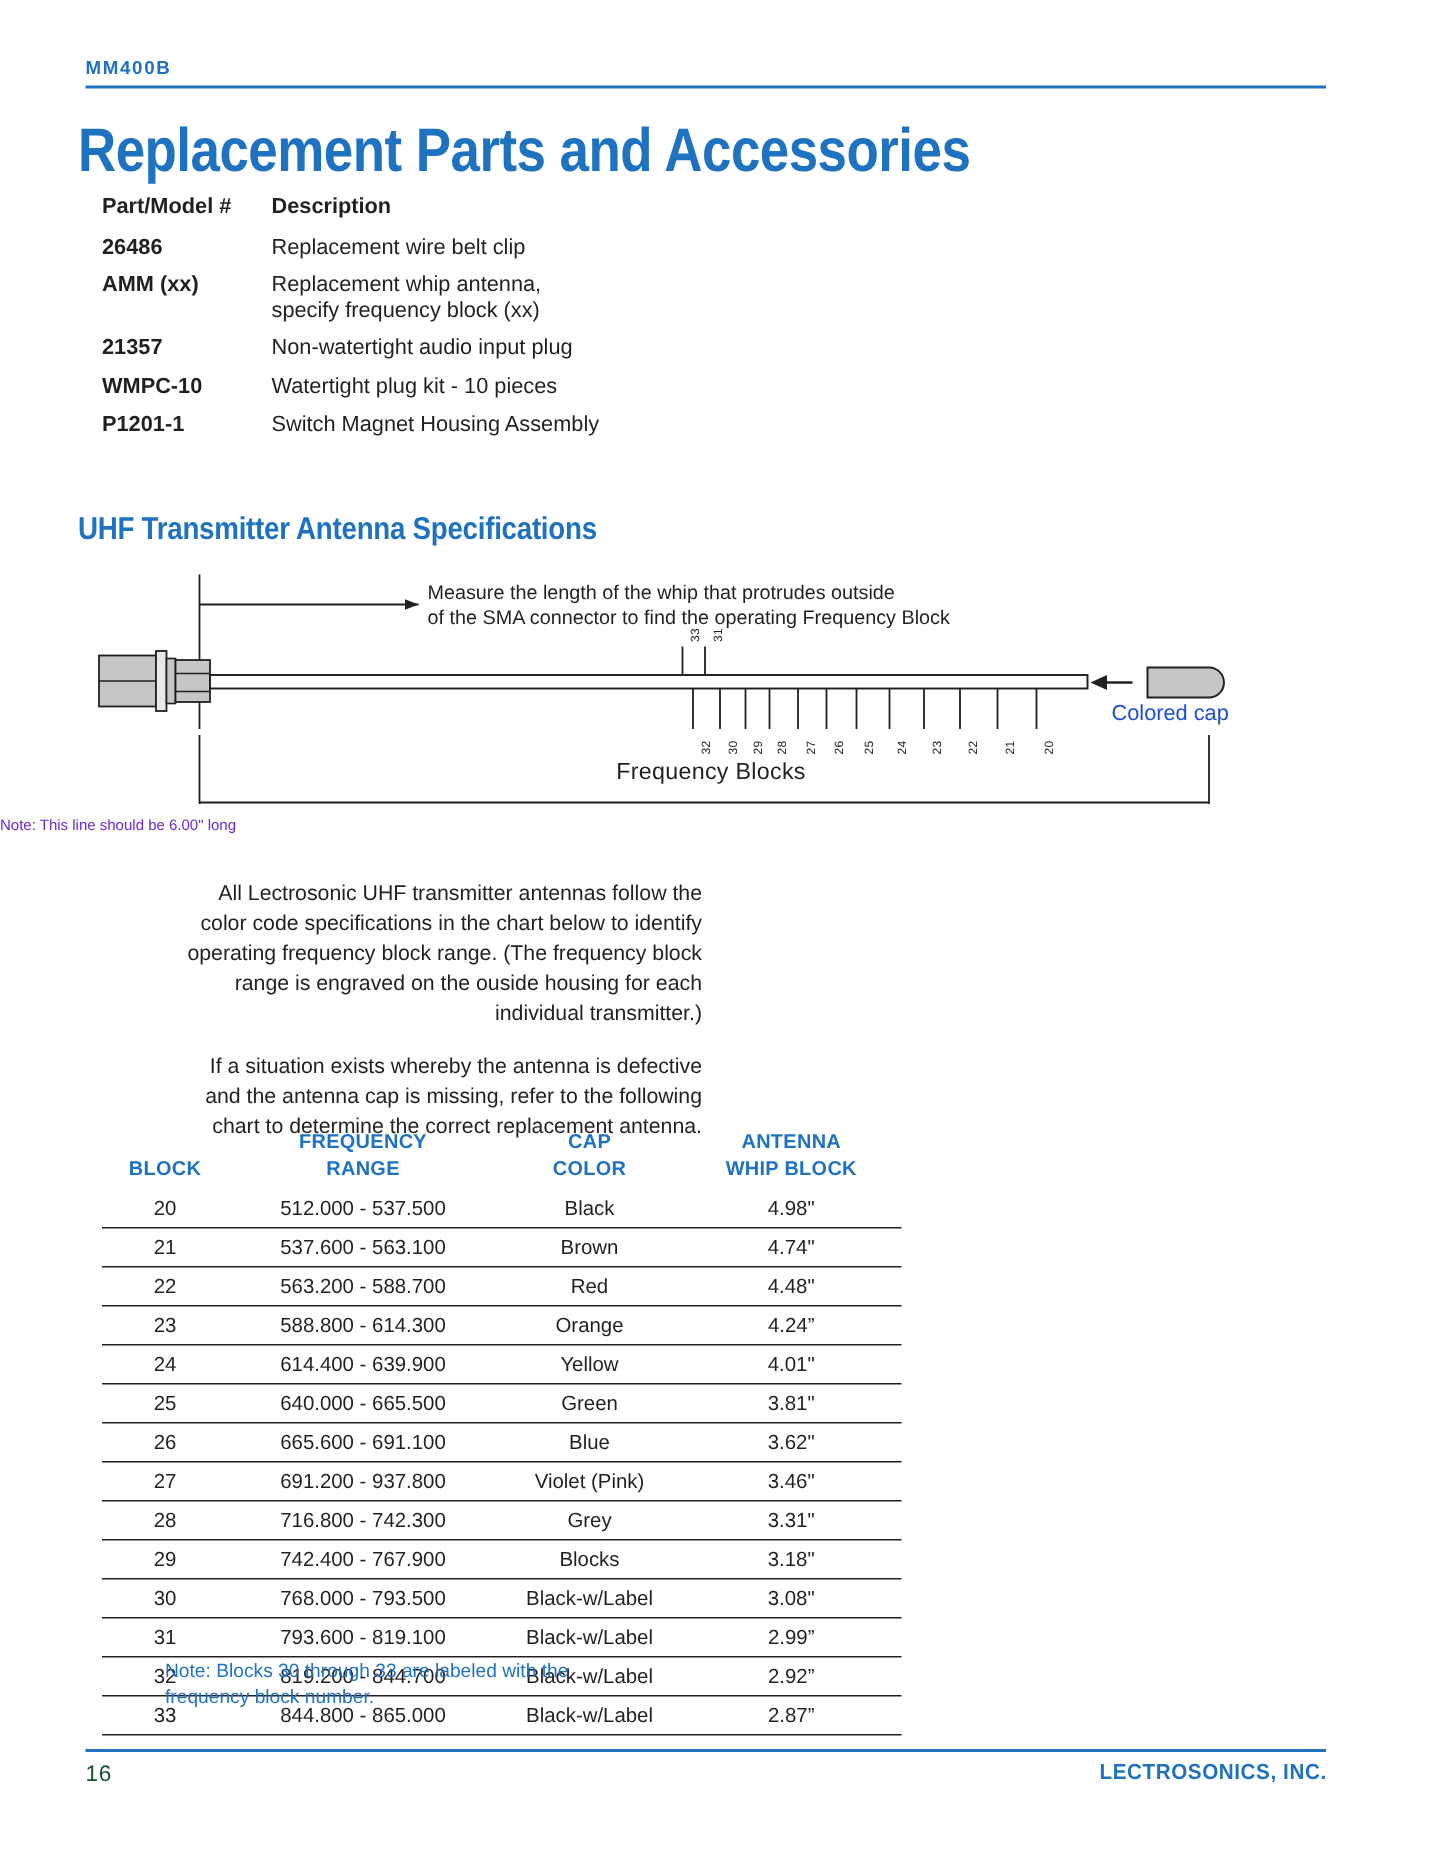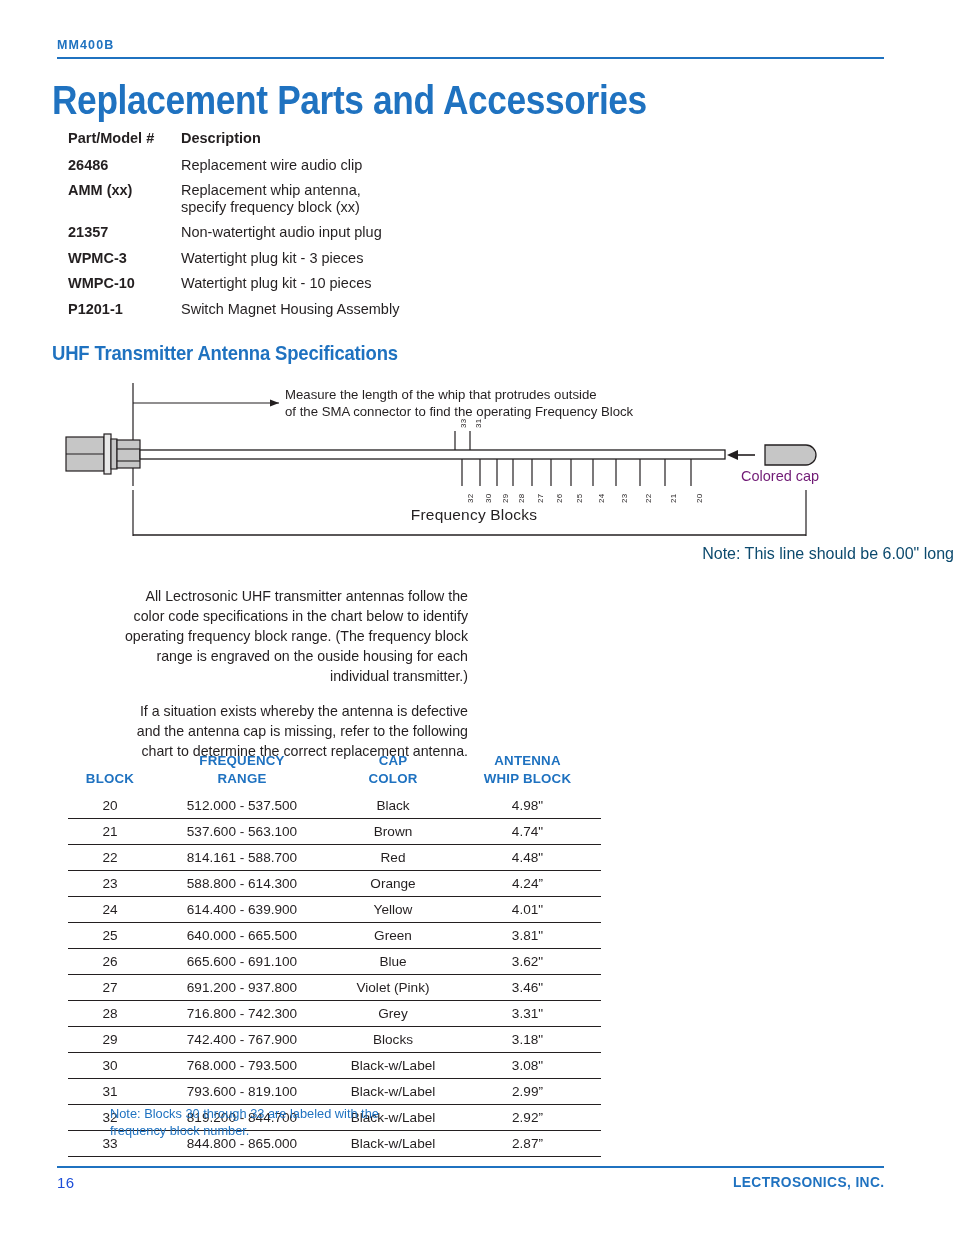--- a/index.html
+++ b/index.html
@@ -107,42 +107,42 @@
     font-size: 13.2px;
     line-height: 17px;
     white-space: pre-line;
     color: #231f20;
   }
   .cap-label {
     position: absolute;
     left: 741px;
     top: 90px;
     font-size: 14.5px;
-    color: #701a75;
+    color: #1d4ed8;
     white-space: nowrap;
   }
   .freq-blocks-label {
     position: absolute;
     left: 0;
     top: 128px;
     width: 954px;
     text-align: center;
     font-size: 15.5px;
     color: #231f20;
     letter-spacing: 0.2px;
   }
   .freq-blocks-label span { margin-left: -6px; text-align: center; }
   .note-line {
     position: absolute;
     left: 0;
     top: 167px;
     width: 954px;
-    text-align: right;
-    font-size: 16px;
-    color: #0c4a6e;
+    text-align: left;
+    font-size: 10px;
+    color: #6d28d9;
   }
   .tick-num {
     position: absolute;
     font-size: 8px;
     color: #231f20;
     transform: rotate(-90deg);
     transform-origin: left top;
     white-space: nowrap;
     letter-spacing: 0.3px;
   }
@@ -208,21 +208,21 @@
     top: 1166px;
     width: 827px;
     height: 2px;
     background: #1f72c0;
   }
   .page-number {
     position: absolute;
     left: 57px;
     top: 1174px;
     font-size: 15px;
-    color: #1d4ed8;
+    color: #14532d;
     letter-spacing: 0.5px;
   }
   .company-name {
     position: absolute;
     right: 70px;
     top: 1174px;
     font-size: 14.5px;
     font-weight: bold;
     color: #1f72c0;
     letter-spacing: 0.4px;
@@ -244,34 +244,30 @@
   <div class="page-title">Replacement Parts and Accessories</div>
 
   <table class="parts-table">
     <tbody>
       <tr class="head">
         <td class="pn">Part/Model #</td>
         <td class="desc">Description</td>
       </tr>
       <tr>
         <td class="pn">26486</td>
-        <td class="desc">Replacement wire audio clip</td>
+        <td class="desc">Replacement wire belt clip</td>
       </tr>
       <tr>
         <td class="pn">AMM (xx)</td>
         <td class="desc">Replacement whip antenna,
 specify frequency block (xx)</td>
       </tr>
       <tr>
         <td class="pn">21357</td>
         <td class="desc">Non-watertight audio input plug</td>
-      </tr>
-      <tr>
-        <td class="pn">WPMC-3</td>
-        <td class="desc">Watertight plug kit - 3 pieces</td>
       </tr>
       <tr>
         <td class="pn">WMPC-10</td>
         <td class="desc">Watertight plug kit - 10 pieces</td>
       </tr>
       <tr>
         <td class="pn">P1201-1</td>
         <td class="desc">Switch Magnet Housing Assembly</td>
       </tr>
     </tbody>
@@ -386,21 +382,21 @@
         <td>4.98"</td>
       </tr>
       <tr>
         <td>21</td>
         <td>537.600 - 563.100</td>
         <td>Brown</td>
         <td>4.74"</td>
       </tr>
       <tr>
         <td>22</td>
-        <td>814.161 - 588.700</td>
+        <td>563.200 - 588.700</td>
         <td>Red</td>
         <td>4.48"</td>
       </tr>
       <tr>
         <td>23</td>
         <td>588.800 - 614.300</td>
         <td>Orange</td>
         <td>4.24”</td>
       </tr>
       <tr>

